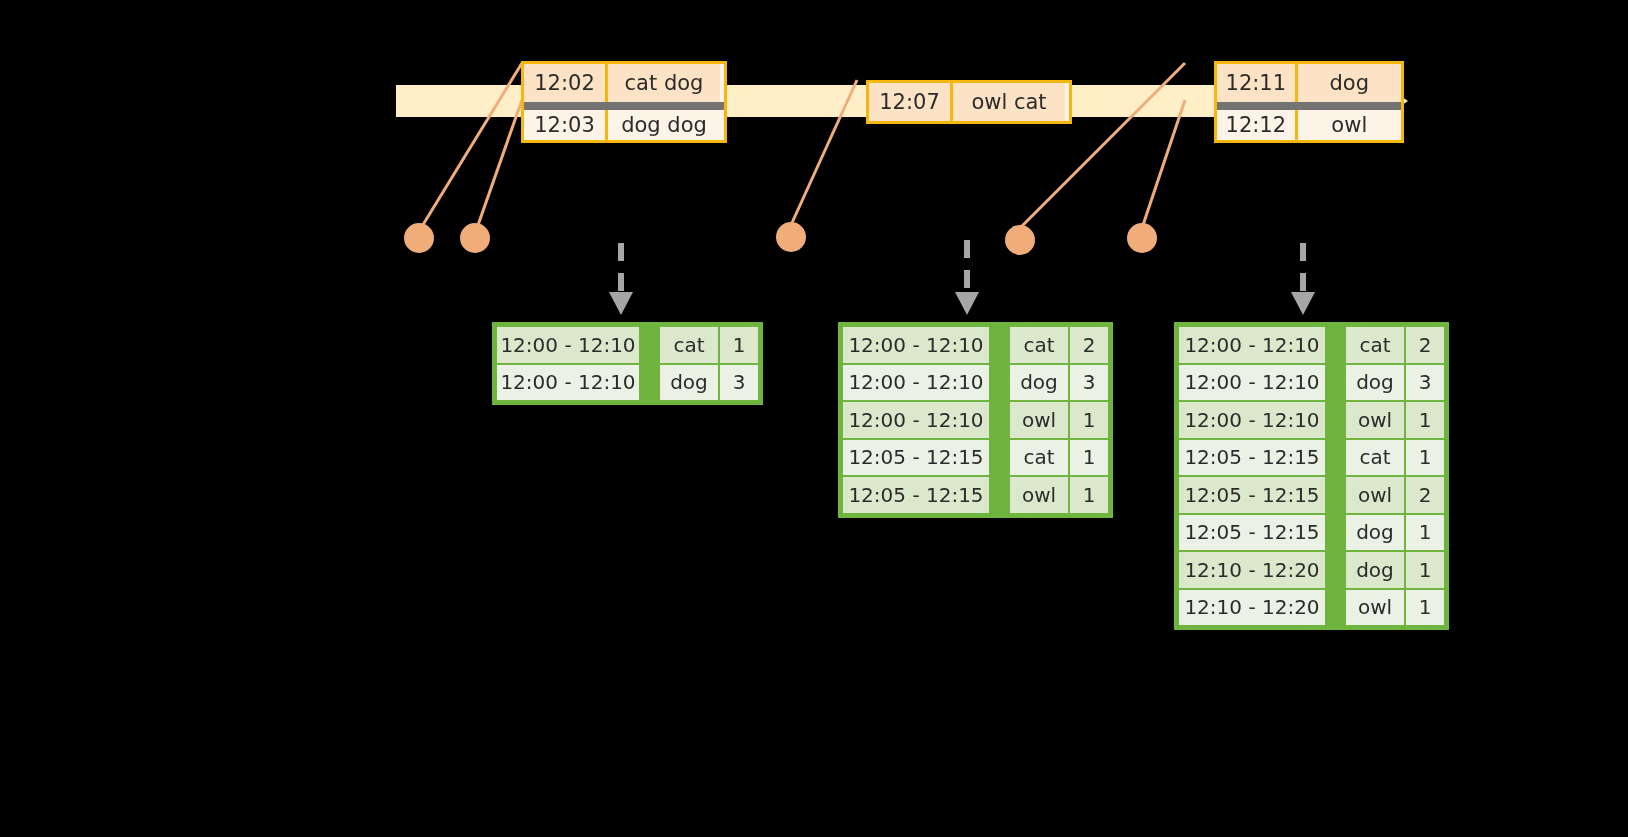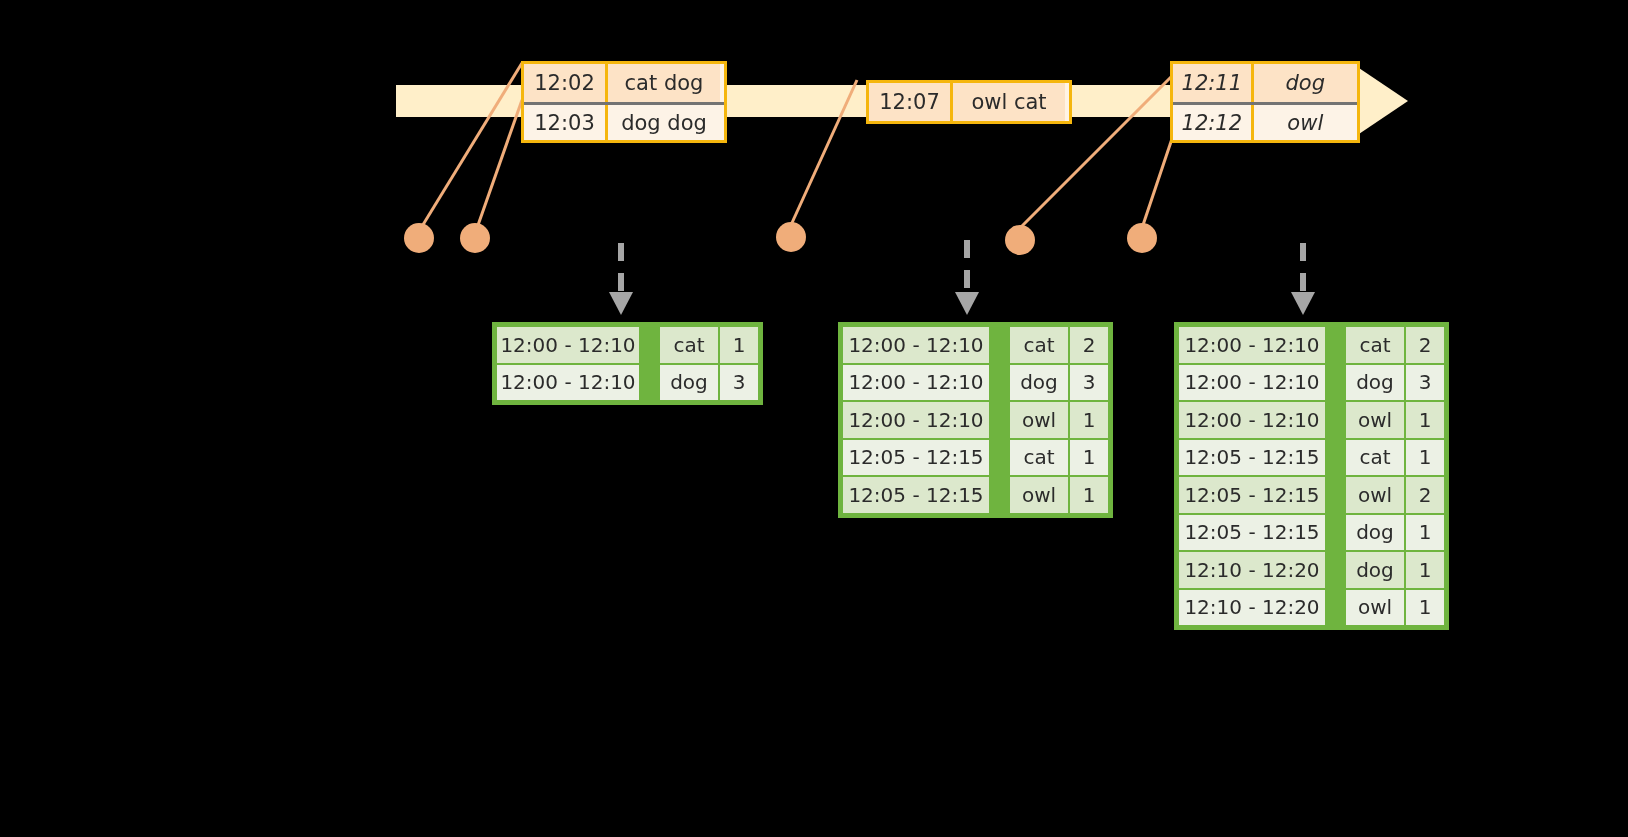--- a/index.html
+++ b/index.html
@@ -30,21 +30,21 @@
     border: 3px solid #F5B60D;
     box-sizing: border-box;
     background: #FFF4E5;
   }
   .event-row {
     display: flex;
     height: 38px;
     box-sizing: border-box;
   }
   .event-row + .event-row {
-    border-top: 3px solid #737373;
+    border-top: 8px solid #737373;
   }
   .event-row.shade .ev-cell { background: #FDE3C6; }
   .event-row.light .ev-cell { background: #FDF3E7; }
   .ev-cell {
     display: flex;
     align-items: center;
     justify-content: center;
     font-size: 21px;
     color: #2b2b2b;
     box-sizing: border-box;
@@ -147,21 +147,21 @@
     </div>
   </div>
 
   <div class="event-group" style="left:866px; top:80px; width:206px;">
     <div class="event-row shade">
       <div class="ev-cell ev-time">12:07</div>
       <div class="ev-cell ev-words">owl cat</div>
     </div>
   </div>
 
-  <div class="event-group" style="left:1170px; top:61px; width:190px;font-style:italic;">
+  <div class="event-group" style="left:1214px; top:61px; width:190px;">
     <div class="event-row shade">
       <div class="ev-cell ev-time">12:11</div>
       <div class="ev-cell ev-words wide">dog</div>
     </div>
     <div class="event-row light">
       <div class="ev-cell ev-time">12:12</div>
       <div class="ev-cell ev-words wide">owl</div>
     </div>
   </div>
 

